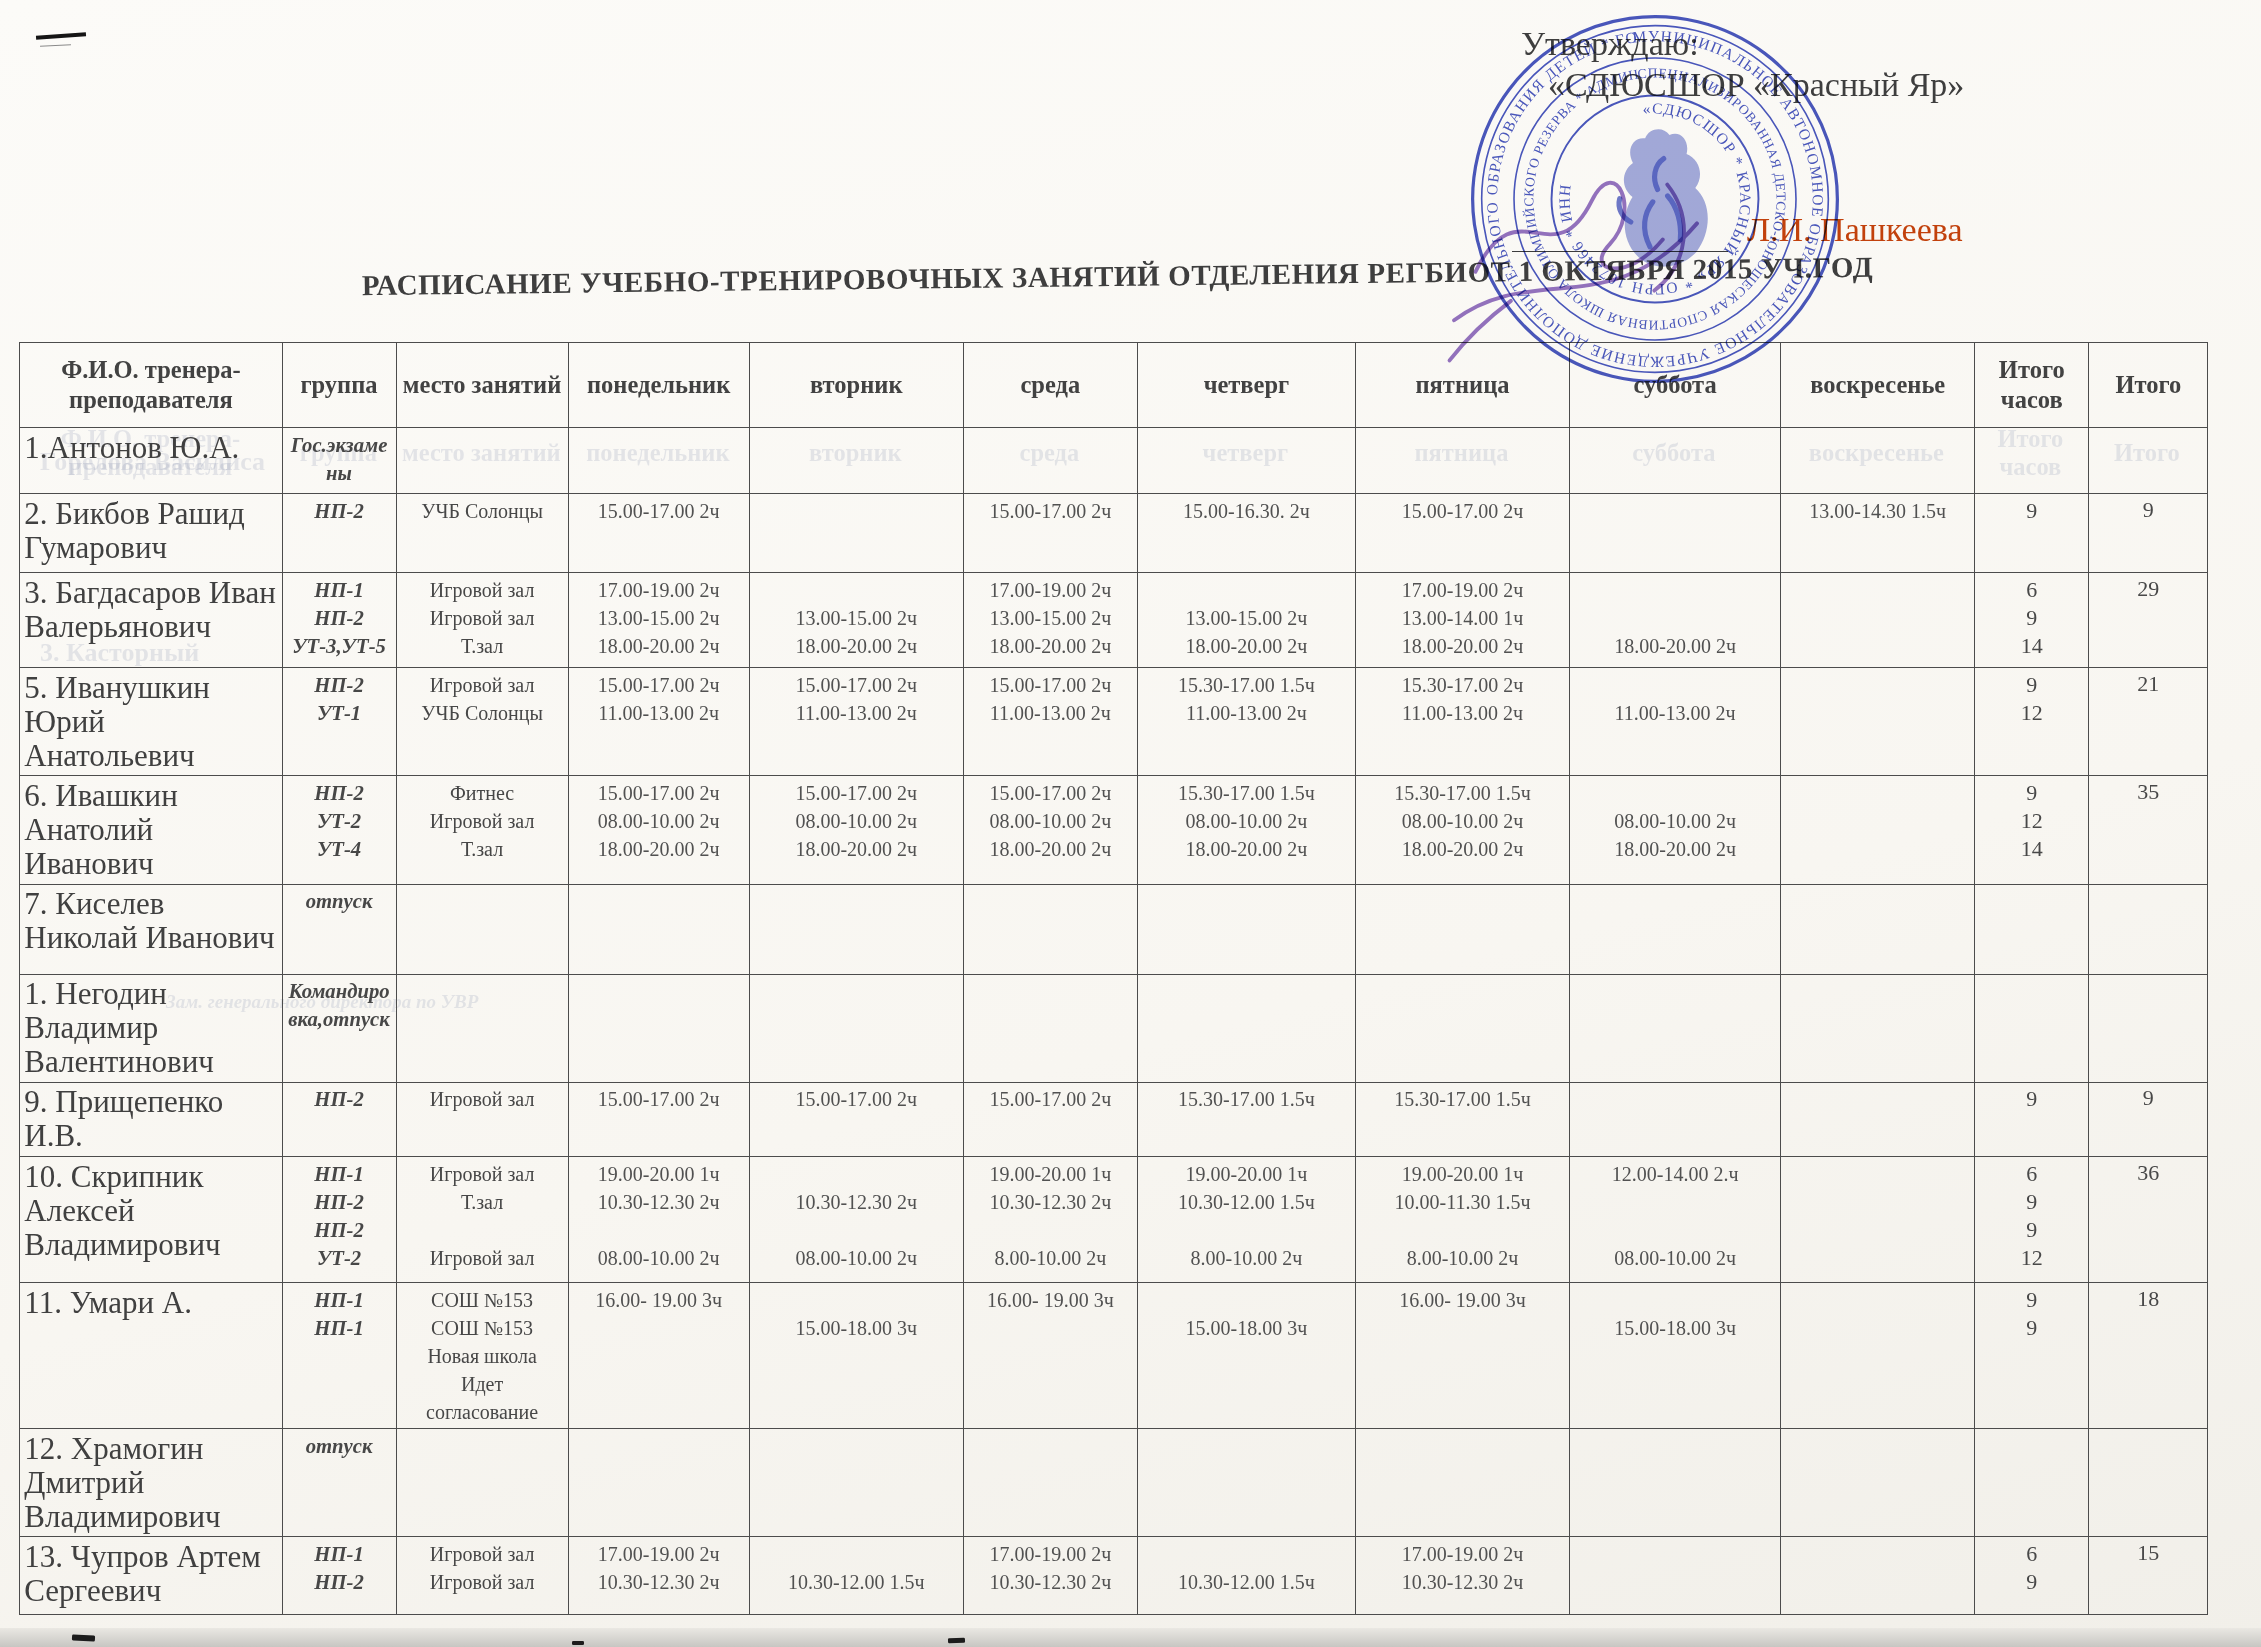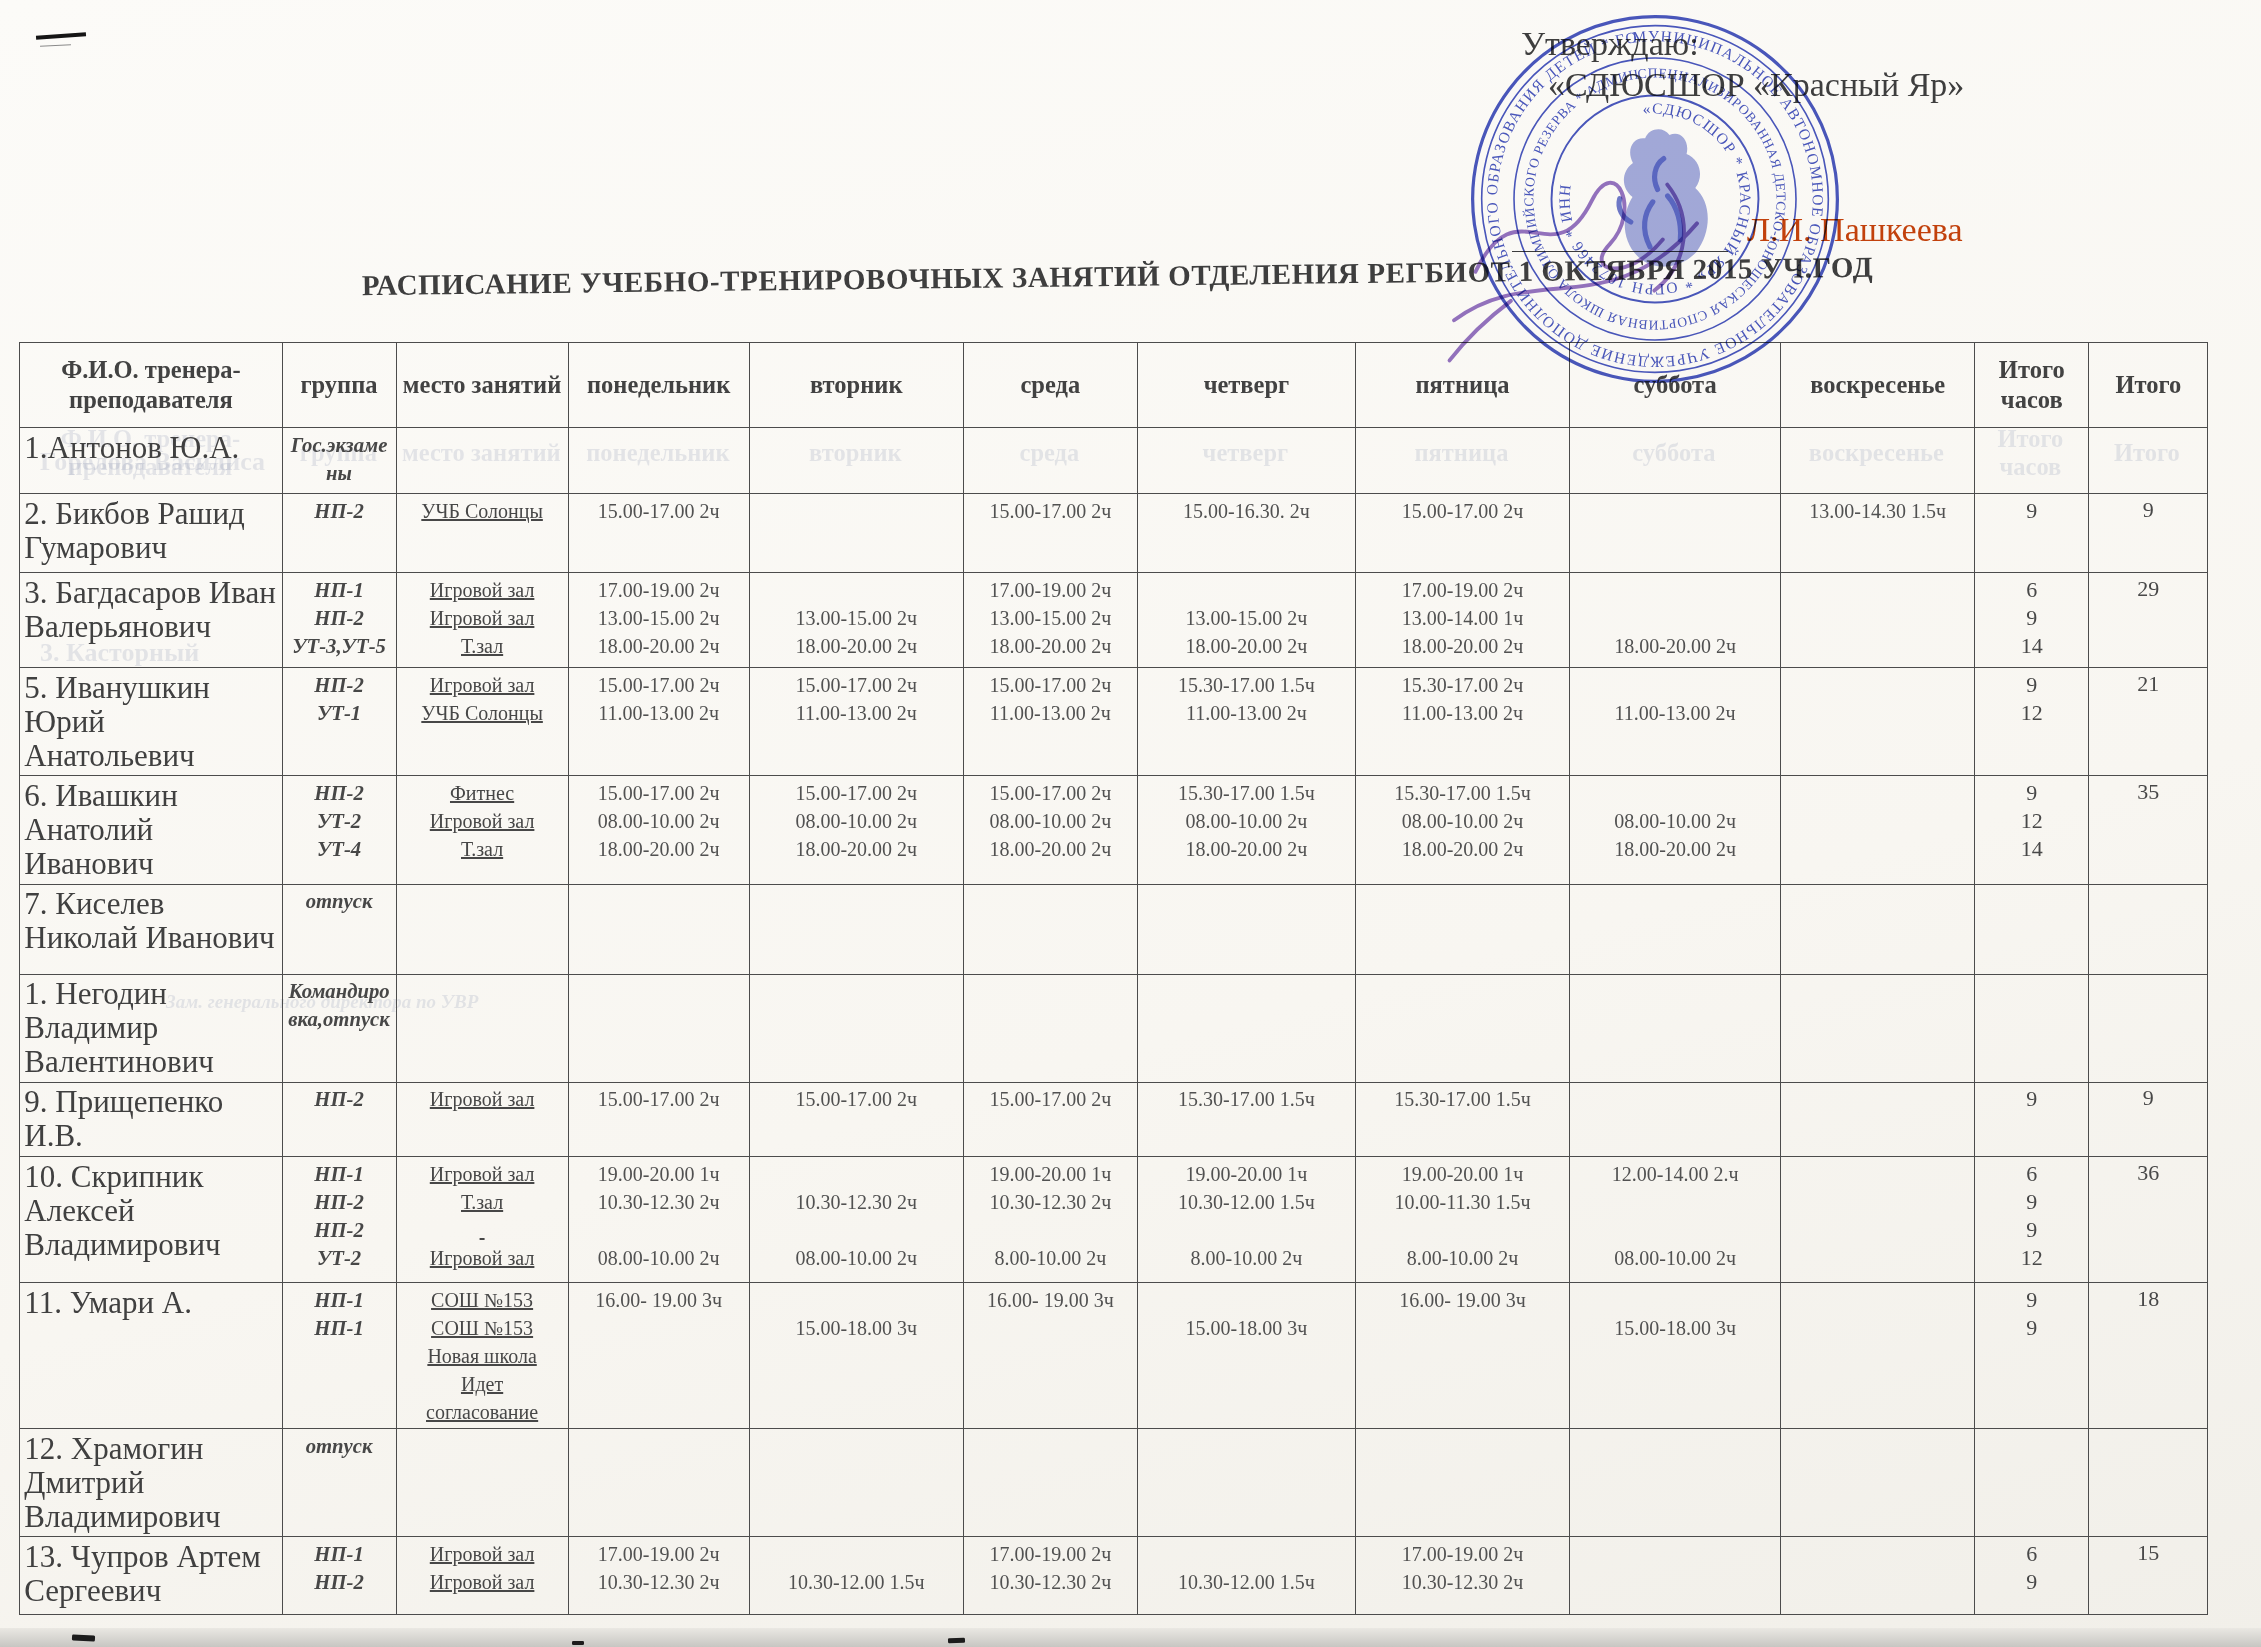--- a/index.html
+++ b/index.html
@@ -27,21 +27,21 @@
   .sched th,.sched td{
     border:1.3px solid #4c4c4c;border-top-width:1.9px;border-bottom-width:1.9px;
     vertical-align:top;padding:2.6px 3.9px;overflow:hidden;
   }
   .sched th{
     font-size:24.5px;font-weight:bold;text-align:center;vertical-align:middle;
     color:#424242;height:79px;line-height:30px;
   }
   .c-name{font-size:31px;line-height:34px;padding-top:6.5px;padding-left:6.5px;color:#404040;}
   .c-group{font-style:italic;font-weight:bold;font-size:20.7px;text-align:center;overflow-wrap:anywhere;line-height:28px;}
-  .c-place{font-size:20px;text-align:center;text-decoration:underline;}
+  .c-place{font-size:20px;text-align:center;}
   .c-day{font-size:20px;text-align:center;color:#515151;}
   .c-hours{font-size:22px;text-align:center;color:#484848;}
   .c-total{font-size:22px;text-align:center;vertical-align:middle;color:#484848;}
   .ln{min-height:28px;line-height:28px;}
   .ghost{position:absolute;opacity:.13;color:#4a5a8a;z-index:1;}
   #ghost-header{left:19.4px;top:425px;width:2189px;display:flex;font-size:24.5px;font-weight:bold;text-align:center;align-items:center;}
   #ghost-header div{flex:0 0 auto;}
   .ghost-text{font-size:26px;font-weight:bold;}
   #ghost1{left:40px;top:447px;}
   #ghost2{left:40px;top:638px;}

